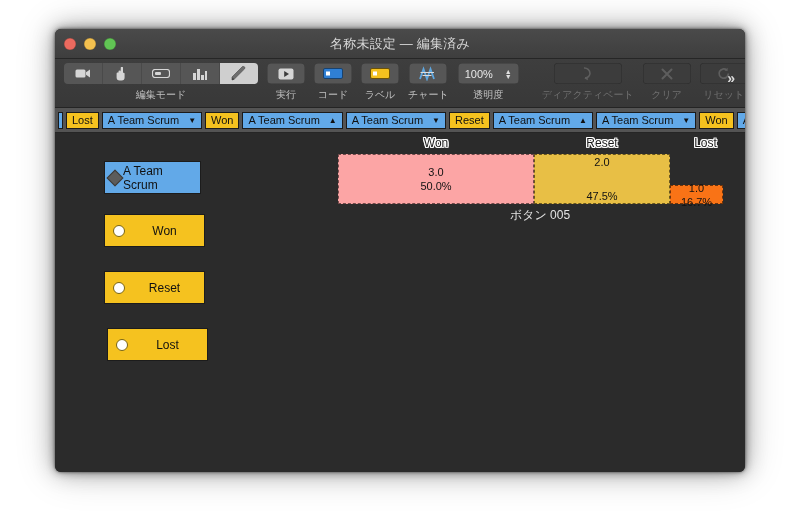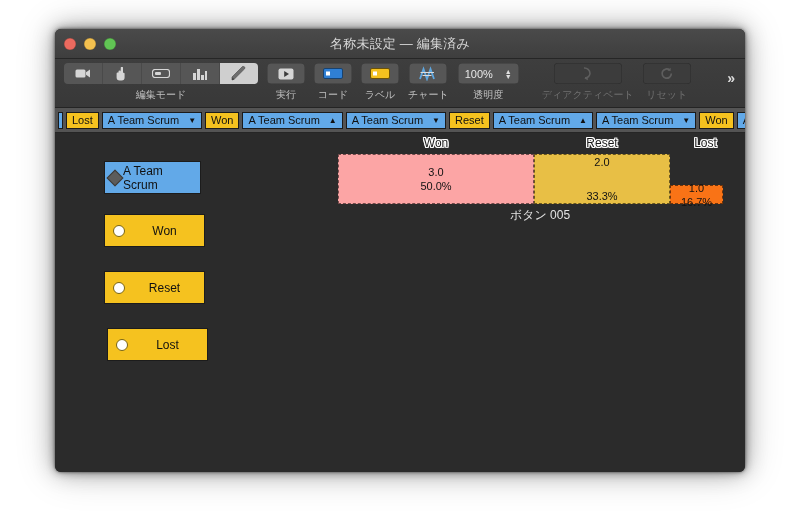--- a/index.html
+++ b/index.html
@@ -378,20 +378,28 @@
         <div class="tb-group" style="margin-left:14px;">
           <div class="tb-btn single disabled" style="width:68px;">
             <svg width="13" height="14" viewBox="0 0 13 14">
               <path d="M3 1 a5.5 5.5 0 0 1 6 5.2 a4.5 4.5 0 0 1-5 4.6" fill="none" stroke="#5e5e5e" stroke-width="1.6"></path>
               <path d="M6.6 9.2 L3.4 11.4 L6.9 13.2 Z" fill="#5e5e5e"></path>
             </svg>
           </div>
           <div class="tb-label dim">ディアクティベート</div>
         </div>
 
+        <div class="tb-group">
+          <div class="tb-btn single disabled" style="width:48px;">
+            <svg width="14" height="14" viewBox="0 0 14 14">
+              <path d="M2.5 2.5 L11.5 11.5 M11.5 2.5 L2.5 11.5" stroke="#5e5e5e" stroke-width="2" stroke-linecap="round"></path>
+            </svg>
+          </div>
+          <div class="tb-label dim">クリア</div>
+        </div>
 
         <div class="tb-group">
           <div class="tb-btn single disabled" style="width:48px;">
             <svg width="14" height="14" viewBox="0 0 14 14">
               <path d="M11.3 6.6 a4.6 4.6 0 1 1-1.6-3.5" fill="none" stroke="#5e5e5e" stroke-width="1.7"></path>
               <path d="M10.6 0.8 L10.6 4.0 L7.4 3.4 Z" fill="#5e5e5e"></path>
             </svg>
           </div>
           <div class="tb-label dim">リセット</div>
         </div>
@@ -471,21 +479,21 @@
           <div class="seg-label" style="left:332px; width:71px;">Lost</div>
         </div>
 
         <div class="bar">
           <div class="bar-seg" style="width:196px; background:#fca5a5;">
             <div>3.0</div>
             <div>50.0%</div>
           </div>
           <div class="bar-seg" style="width:136px; background:#e8bf45;justify-content:space-between;">
             <div>2.0</div>
-            <div>33.3%</div>
+            <div>47.5%</div>
           </div>
           <div class="bar-seg" style="width:53px; background:#f97316;margin-top:31px;">
             <div>1.0</div>
             <div>16.7%</div>
           </div>
         </div>
 
         <div class="caption">ボタン 005</div>
       </div>
 

